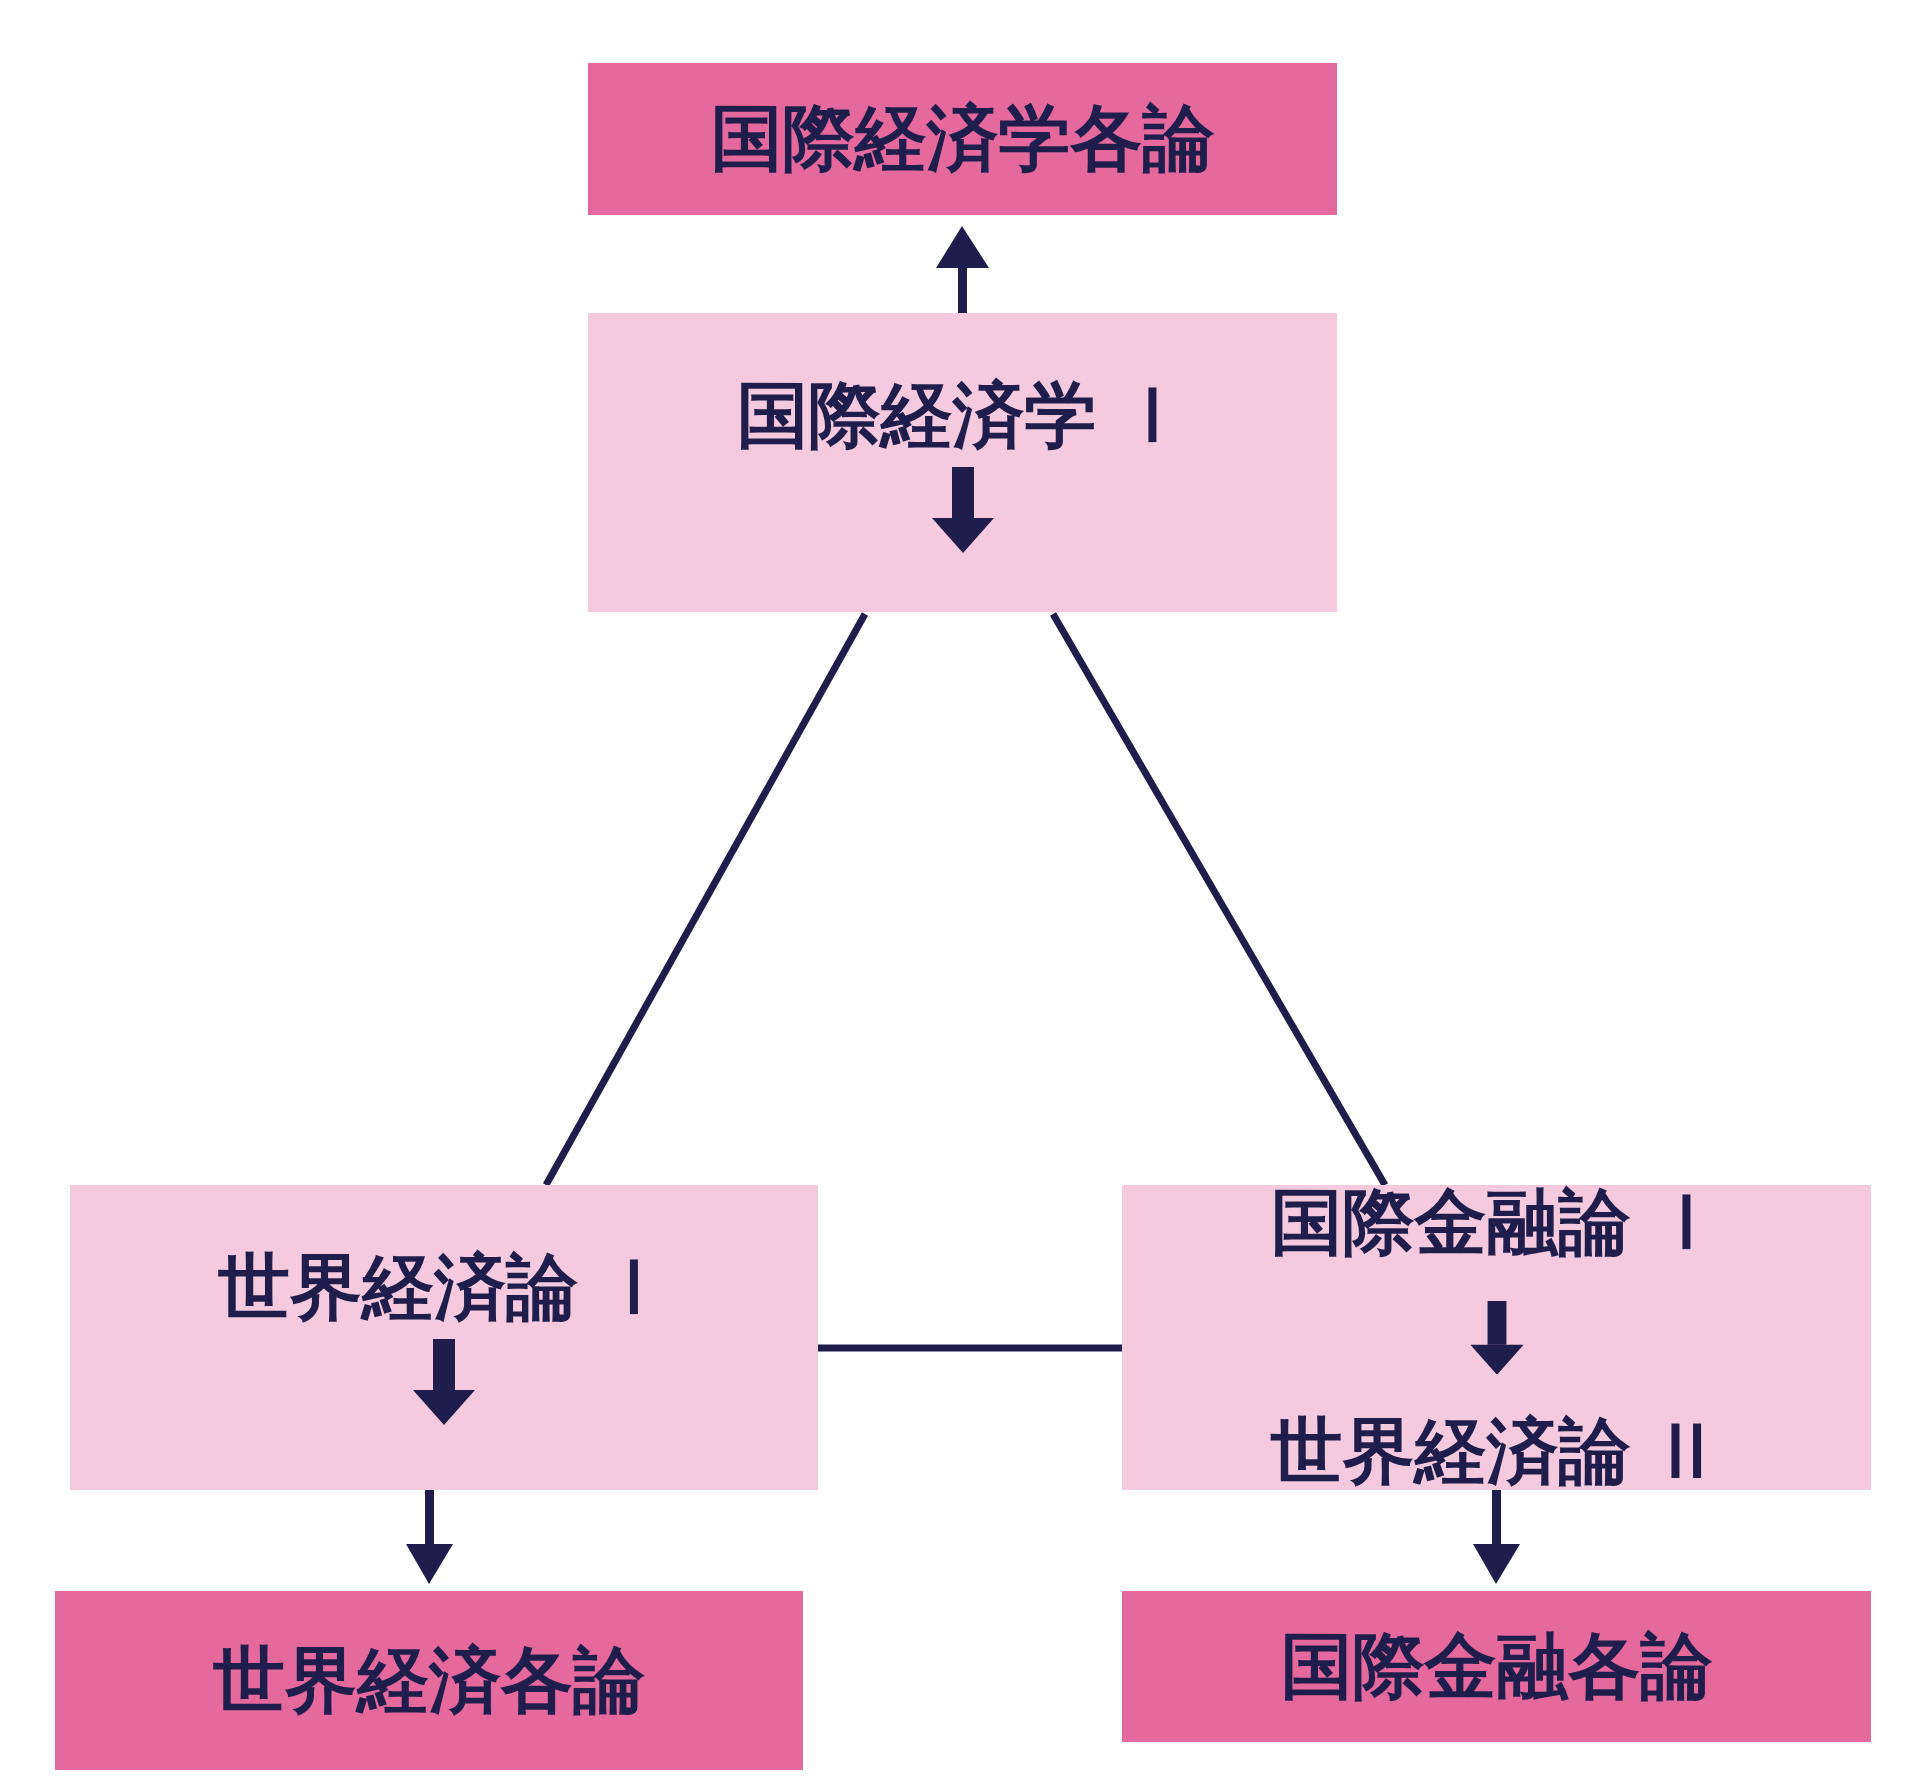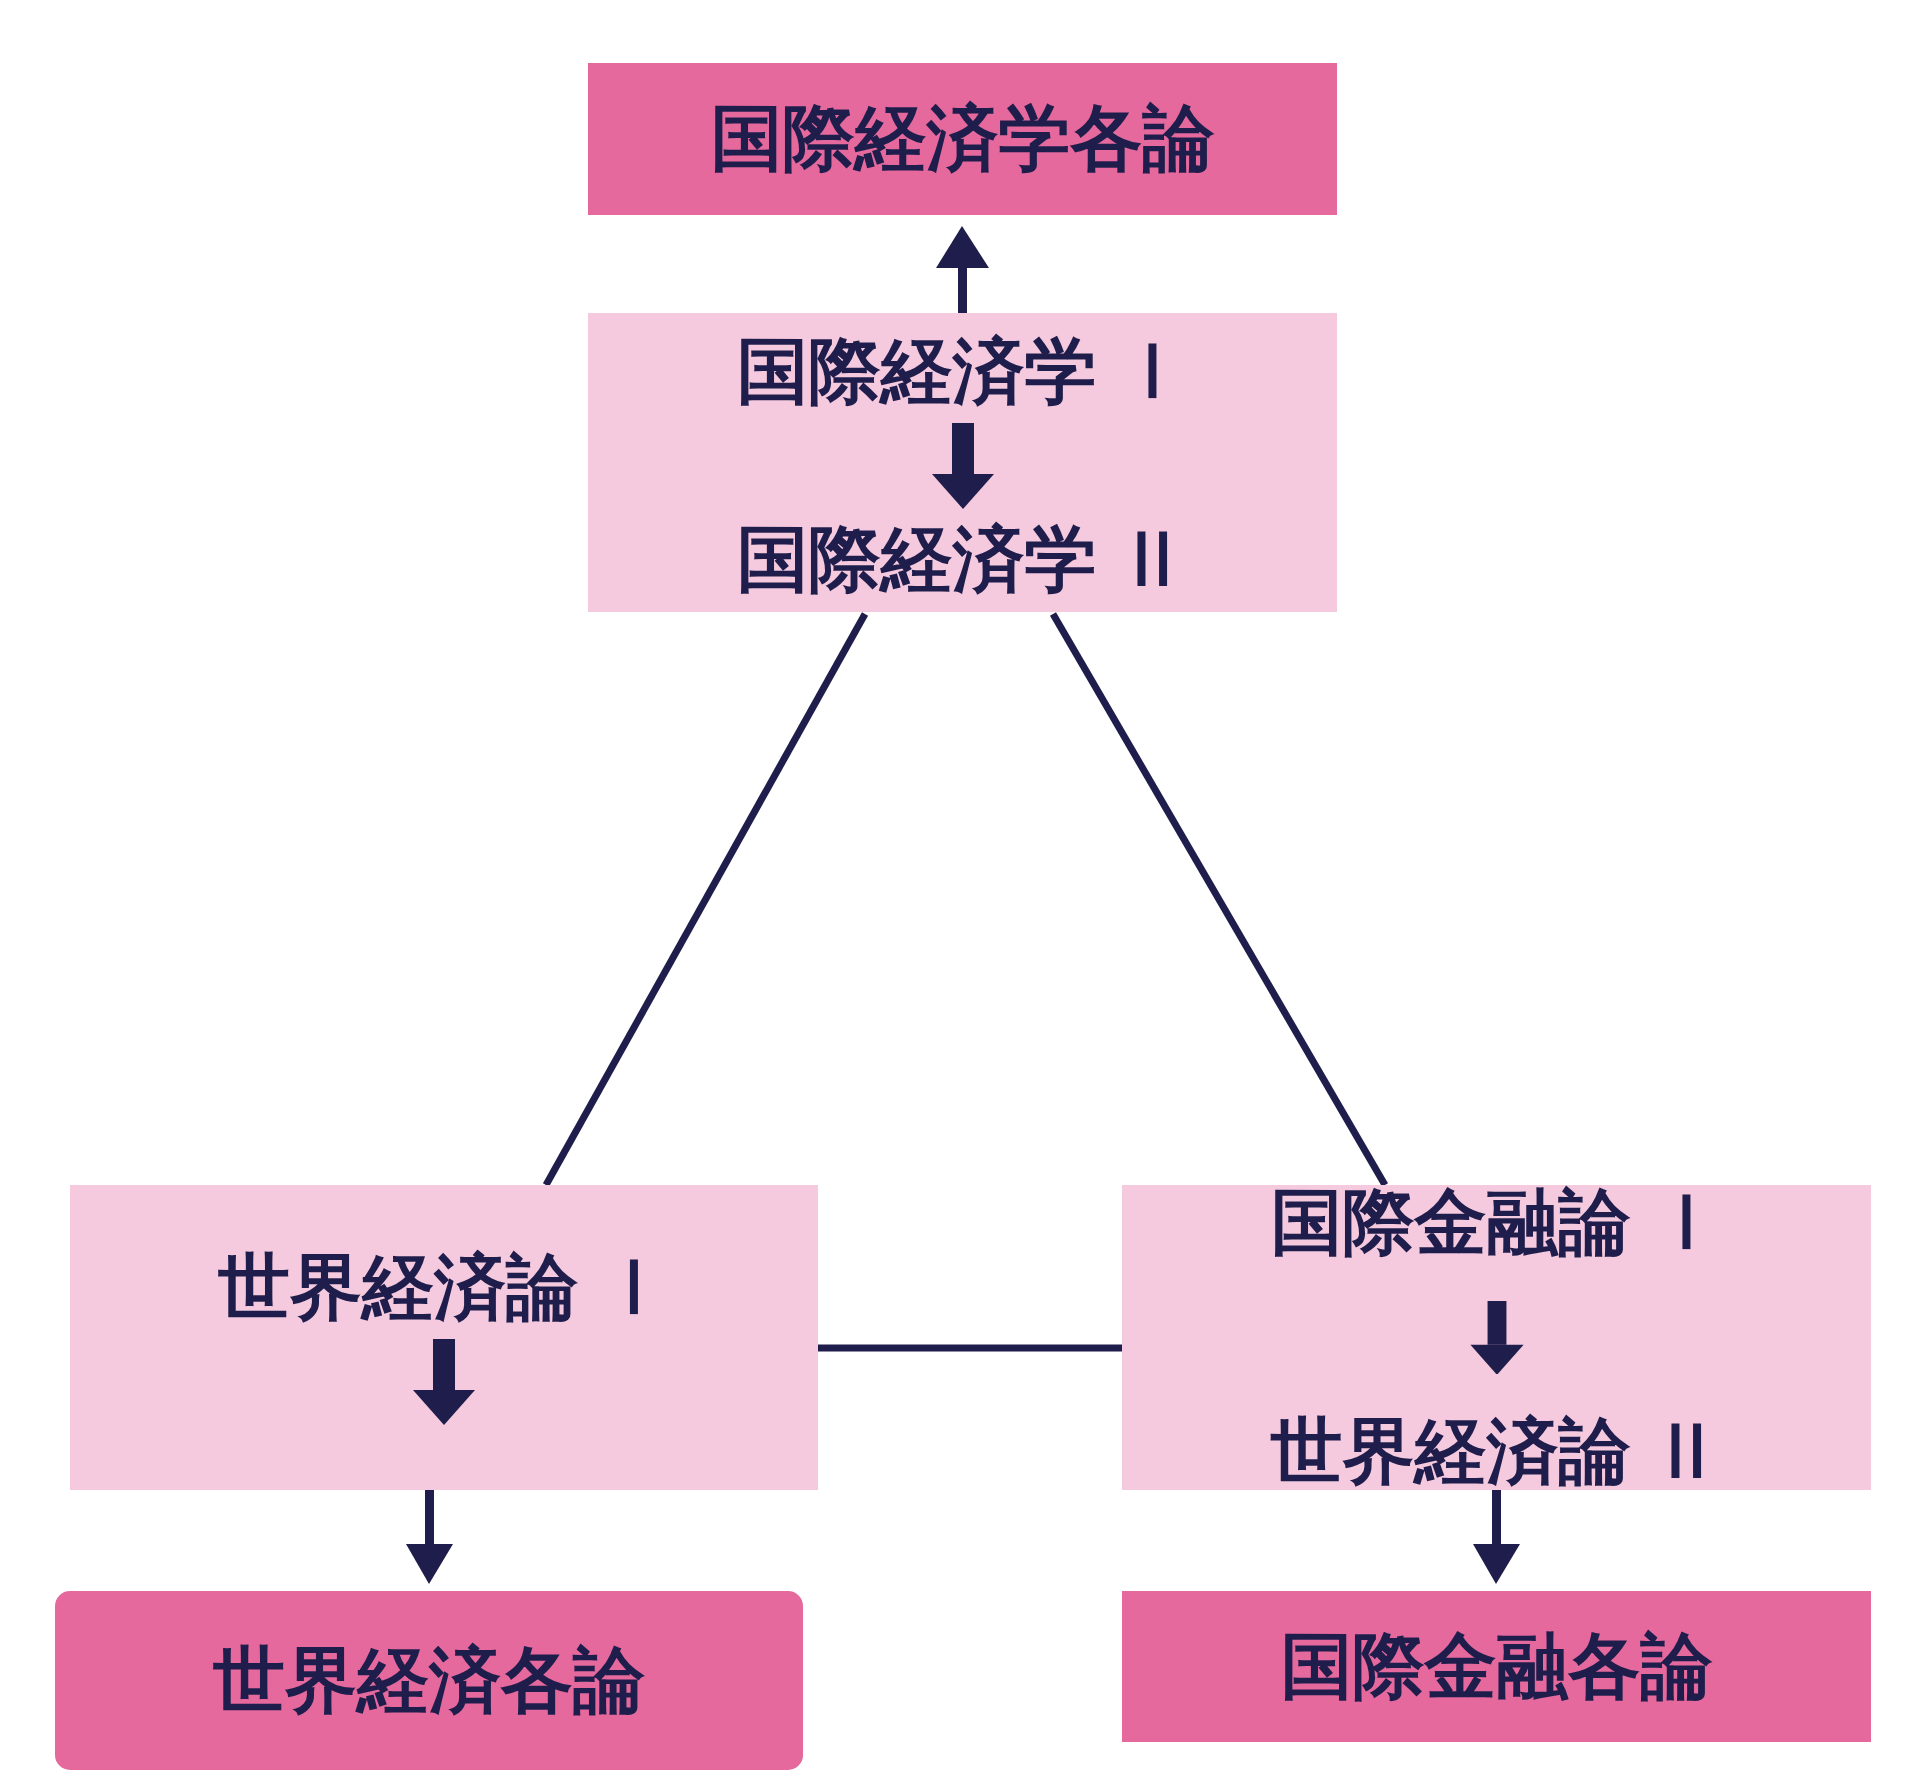--- a/index.html
+++ b/index.html
@@ -31,21 +31,21 @@
     font-weight: 700;
     line-height: 1.05;
     white-space: pre;
     text-align: center;
   }
   
   #box-top-dark   { left: 588px;  top: 55px;   width: 749px; height: 152px; }
   #box-mid-light  { left: 588px;  top: 305px;  width: 749px; height: 299px; padding-top: 6px; }
   #box-bl-light   { left: 70px;   top: 1177px; width: 748px; height: 305px; }
   #box-br-light   { left: 1122px; top: 1177px; width: 749px; height: 305px; gap: 40px; }
-  #box-bl-dark    { left: 55px;   top: 1583px; width: 748px; height: 179px; border-radius: 15px; }
+  #box-bl-dark    { left: 55px;   top: 1583px; width: 748px; height: 179px; }
   #box-br-dark    { left: 1122px; top: 1583px; width: 749px; height: 151px; }
   .connectors {
     position: absolute;
     left: 0; top: 0;
     width: 1920px;
     height: 1780px;
     pointer-events: none;
   }
   .thick-arrow { display: block; }
 </style>
@@ -81,21 +81,20 @@
   <div class="box box--dark" id="box-top-dark">
     <span class="label">国際経済学各論</span>
   </div>
 
   <div class="box box--light box--two" id="box-mid-light">
     <span class="label">国際経済学 Ⅰ</span>
     <svg class="thick-arrow" width="62" height="86" viewBox="0 0 62 86" xmlns="http://www.w3.org/2000/svg" aria-hidden="true">
       <rect x="20" y="0" width="22" height="51" fill="#1E1D4B"></rect>
       <polygon points="0,51 62,51 31,86" fill="#1E1D4B"></polygon>
     </svg>
-    <span class="label">国際経済学 Ⅱ</span>
   </div>
 
   <div class="box box--light box--two" id="box-bl-light">
     <span class="label">世界経済論 Ⅰ</span>
     <svg class="thick-arrow" width="62" height="86" viewBox="0 0 62 86" xmlns="http://www.w3.org/2000/svg" aria-hidden="true">
       <rect x="20" y="0" width="22" height="51" fill="#1E1D4B"></rect>
       <polygon points="0,51 62,51 31,86" fill="#1E1D4B"></polygon>
     </svg>
   </div>
 

